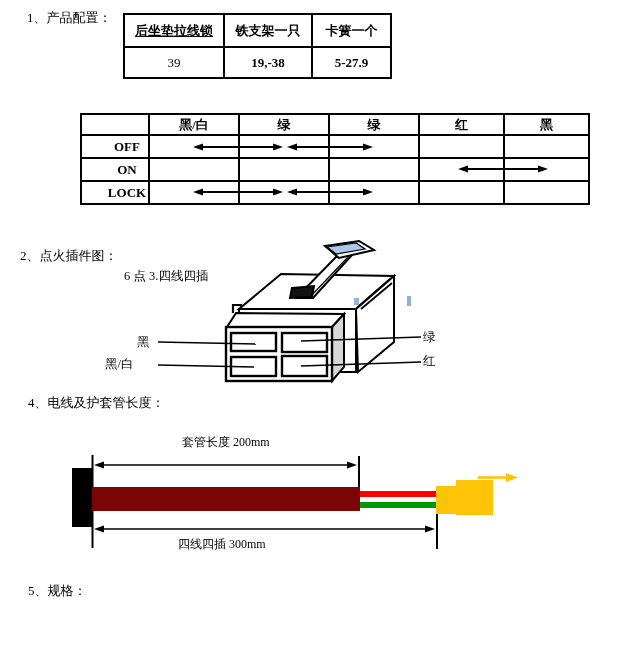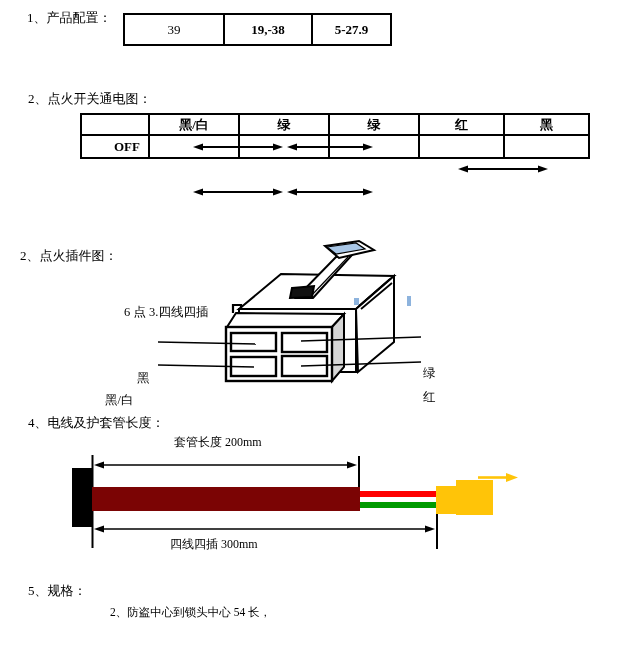--- a/index.html
+++ b/index.html
@@ -1,21 +1,21 @@
 <!DOCTYPE html>
 <html><head>
 <meta charset="utf-8">
 <style>
   html,body{margin:0;padding:0;background:#fff;}
   .page{position:relative;width:630px;height:649px;background:#ffffff;overflow:hidden;
         font-family:"Liberation Serif","DejaVu Serif",serif;color:#000;}
   .txt{position:absolute;white-space:nowrap;line-height:1.15;}
   .t13{font-size:13px;}
-  .t12{font-size:12px;}
-  .t125{font-size:12.5px;margin-top:36px;}
+  .t12{font-size:12px;margin-left:8px;}
+  .t125{font-size:12.5px;}
   .t115{font-size:11.5px;}
   .u{text-decoration:underline;}
   table{border-collapse:collapse;table-layout:fixed;position:absolute;}
   .tbl1{left:123px;top:13px;}
   .tbl1 th,.tbl1 td{border:2px solid #000;text-align:center;vertical-align:middle;
         padding:0;font-size:13px;overflow:hidden;}
   .tbl1 th{font-weight:bold;height:31px;}
   .tbl1 td{height:29px;font-weight:bold;}
   .tbl1 td.norm{font-weight:normal;}
   .tbl2{left:80px;top:113px;}
@@ -34,29 +34,33 @@
 
   <div class="txt t13" style="left:27px;top:11px">1、产品配置：</div>
 
   <table class="tbl1">
     <colgroup>
         <col style="width:100px">
         <col style="width:88px">
         <col style="width:79px">
       </colgroup>
     <tbody>
+        <tr>
+      <th><span class="u">后坐垫拉线锁</span></th>
+      <th>铁支架一只</th>
+      <th>卡簧一个</th>
+    </tr>
     <tr>
       <td class="norm">39</td>
       <td>19,-38</td>
       <td>5-27.9</td>
     </tr>
   </tbody>
     </table>
 
-  <div class="txt t13" style="left:28px;top:92px">2、点火开关通电图：</div>
 
   <table class="tbl2">
     <colgroup>
       <col style="width:68px">
         <col style="width:90px">
         <col style="width:90px">
       <col style="width:90px">
         <col style="width:85px">
         <col style="width:85px">
     </colgroup>
@@ -70,20 +74,36 @@
       <th>黑</th>
     </tr>
     <tr>
       <td class="state">OFF</td>
       <td></td>
           <td></td>
       <td></td>
           <td></td>
       <td></td>
     </tr>
+    <tr>
+      <td class="state">ON</td>
+      <td></td>
+          <td></td>
+      <td></td>
+          <td></td>
+      <td></td>
+    </tr>
+    <tr>
+      <td class="state">LOCK</td>
+      <td></td>
+          <td></td>
+      <td></td>
+          <td></td>
+      <td></td>
+    </tr>
   </tbody>
     </table>
 
   <svg class="abs" style="left:80px;top:113px;pointer-events:none" width="508" height="93" viewBox="0 0 508 93">
     <g stroke="#000" stroke-width="1.8" fill="#000">
 
       <line x1="120" y1="34" x2="196" y2="34"></line>
       <polygon points="113,34 123,30.6 123,37.4" stroke="none"></polygon>
       <polygon points="203,34 193,30.6 193,37.4" stroke="none"></polygon>
       <line x1="214" y1="34" x2="286" y2="34"></line>
@@ -143,21 +163,21 @@
       <line x1="301" y1="341" x2="421" y2="337"></line>
       <line x1="301" y1="366" x2="421" y2="362"></line>
     </g>
   </svg>
 
   <div class="txt t125" style="left:137px;top:335px">黑</div>
   <div class="txt t125" style="left:105px;top:357px">黑/白</div>
   <div class="txt t125" style="left:423px;top:330px">绿</div>
   <div class="txt t125" style="left:423px;top:354px">红</div>
 
-  <div class="txt t13" style="left:28px;top:416px">4、电线及护套管长度：</div>
+  <div class="txt t13" style="left:28px;top:396px">4、电线及护套管长度：</div>
   <div class="txt t12" style="left:174px;top:436px">套管长度 200mm</div>
   <div class="txt t12" style="left:170px;top:538px">四线四插 300mm</div>
 
   <svg class="abs" style="left:60px;top:450px" width="470" height="110" viewBox="60 450 470 110">
 
     <g stroke="#000" stroke-width="2">
       <line x1="92.5" y1="455" x2="92.5" y2="548"></line>
       <line x1="359" y1="456" x2="359" y2="497"></line>
       <line x1="437" y1="488" x2="437" y2="549"></line>
     </g>
@@ -177,15 +197,14 @@
     <rect x="360" y="502" width="77" height="6" fill="#009A00"></rect>
     <rect x="436" y="486" width="21" height="28" fill="#FFC408"></rect>
     <rect x="456" y="480" width="37" height="35" fill="#FFC408"></rect>
     <g stroke="#FFC408" fill="#FFC408">
       <line x1="478" y1="477.5" x2="507" y2="477.5" stroke-width="2.6"></line>
       <polygon points="518,477.5 506,473 506,482" stroke="none"></polygon>
     </g>
   </svg>
 
   <div class="txt t13" style="left:28px;top:584px">5、规格：</div>
-  <div class="txt t115" style="left:110px;top:606px">2、防盗中心到锁头中心 54 长，</div>
 
 </div>
 
 </body></html>

